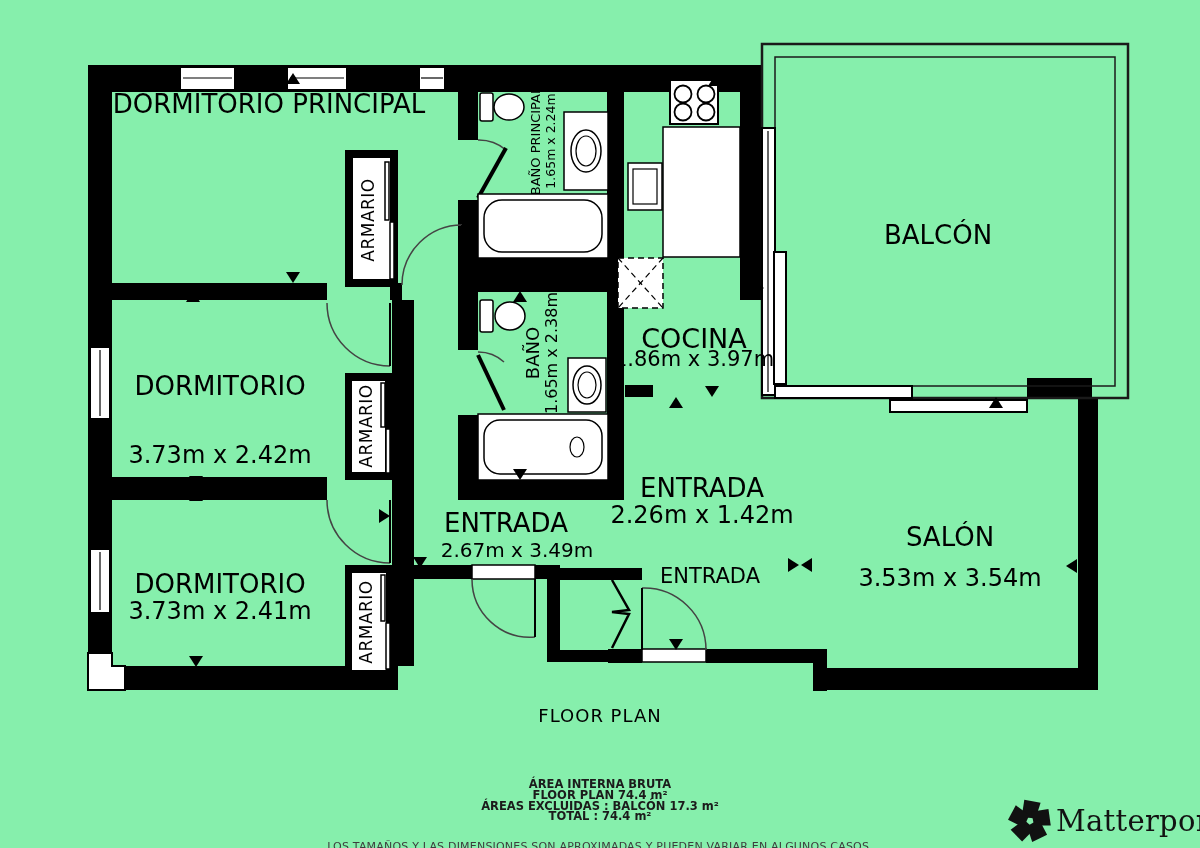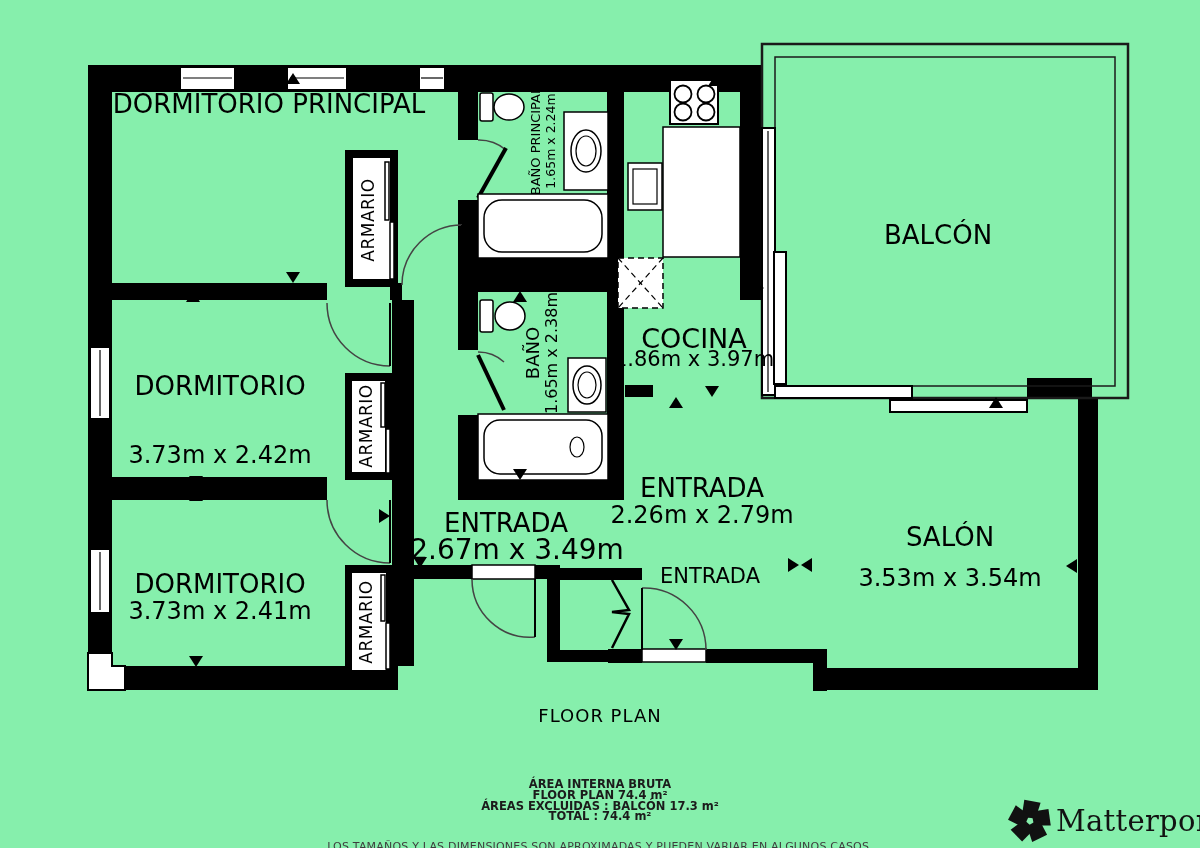--- a/index.html
+++ b/index.html
@@ -238,24 +238,24 @@
 
   <div class="label rot" style="left:542px;top:353px;">
     <div style="font-size:18px;">BAÑO</div>
     <div style="font-size:16px;">1.65m x 2.38m</div>
   </div>
 
   <div class="label" style="left:694px;top:339px;font-size:27px;">COCINA</div>
   <div class="label" style="left:694px;top:360px;font-size:21px;">1.86m x 3.97m</div>
 
   <div class="label" style="left:506px;top:524px;font-size:26px;">ENTRADA</div>
-  <div class="label" style="left:506px;top:550px;font-size:28px;padding-left:22px;">2.67m x 3.49m</div>
+  <div class="label" style="left:506px;top:550px;font-size:20px;padding-left:22px;">2.67m x 3.49m</div>
 
   <div class="label" style="left:702px;top:489px;font-size:26px;">ENTRADA</div>
-  <div class="label" style="left:702px;top:515px;font-size:24px;">2.26m x 2.79m</div>
+  <div class="label" style="left:702px;top:515px;font-size:24px;">2.26m x 1.42m</div>
 
   <div class="label" style="left:710px;top:577px;font-size:21px;">ENTRADA</div>
 
   <div class="label" style="left:950px;top:538px;font-size:26px;">SALÓN</div>
   <div class="label" style="left:950px;top:578px;font-size:24px;">3.53m x 3.54m</div>
 
   <div class="label" style="left:938px;top:236px;font-size:26px;">BALCÓN</div>
 
   <div class="label" style="left:600px;top:716px;font-size:18px;letter-spacing:1px;">FLOOR PLAN</div>
 

